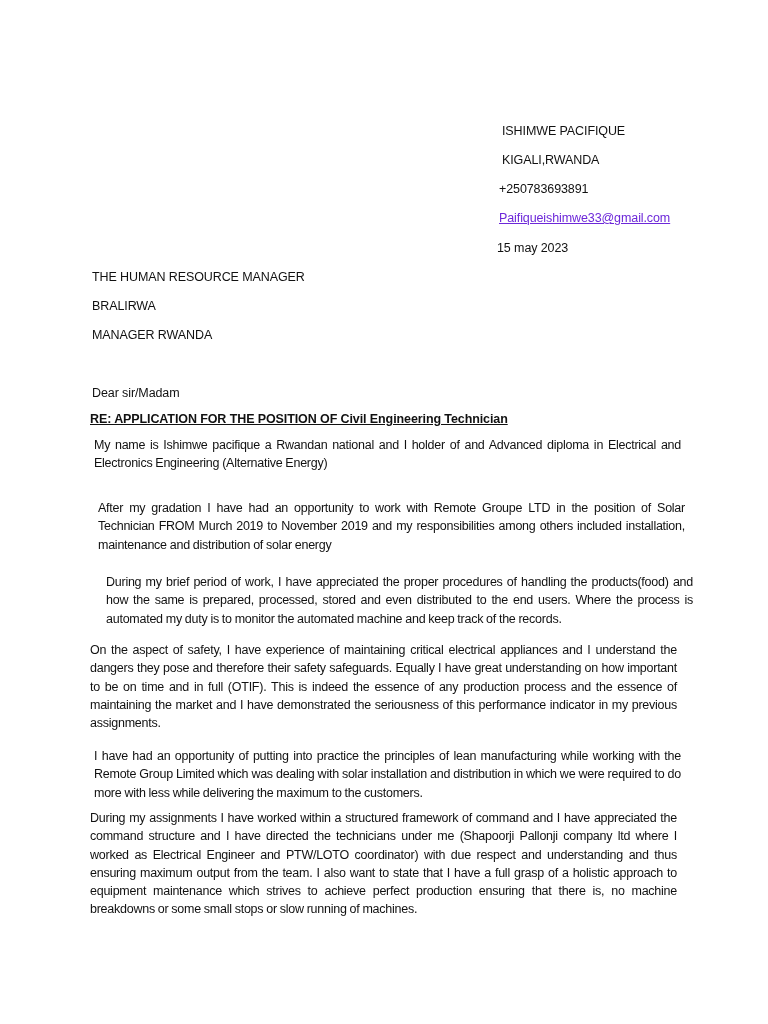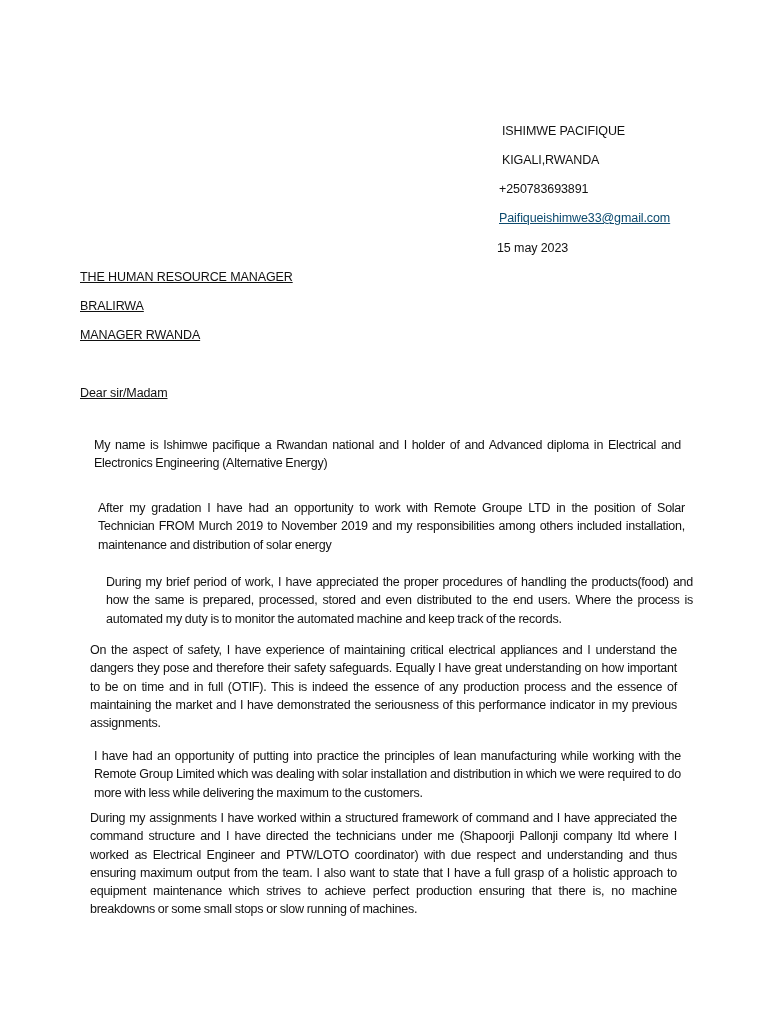--- a/index.html
+++ b/index.html
@@ -22,31 +22,30 @@
       background: #ffffff;
     }
     .sender-line {
       position: absolute;
       font-size: 12.5px;
       line-height: 16px;
       white-space: nowrap;
       letter-spacing: -0.1px;
     }
     .email-link {
-      color: #0c4a6e;
+      color: #6d28d9;
       text-decoration: underline;
     }
     .recipient-line {
       position: absolute;
-      left: 80px;
+      left: 92px;
       font-size: 12.5px;
       line-height: 16px;
       white-space: nowrap;
       letter-spacing: -0.1px;
-      text-decoration: underline;
     }
     .subject {
       position: absolute;
       left: 90px;
       top: 411px;
       font-size: 12.5px;
       line-height: 16px;
       font-weight: bold;
       text-decoration: underline;
       white-space: nowrap;
@@ -79,20 +78,21 @@
   </div>
 
   <div>
     <div class="recipient-line" style="top:269px;">THE HUMAN RESOURCE MANAGER</div>
     <div class="recipient-line" style="top:298px;">BRALIRWA</div>
     <div class="recipient-line" style="top:327px;">MANAGER RWANDA</div>
   </div>
 
   <div class="recipient-line" style="top:385px;">Dear sir/Madam</div>
 
+  <div class="subject">RE: APPLICATION FOR THE POSITION OF Civil Engineering Technician</div>
 
   <div>
     <p class="para" style="top:432px; margin:4px;">My name is Ishimwe pacifique   a Rwandan national and I holder of and Advanced diploma in Electrical and Electronics Engineering (Alternative Energy)</p>
     <p class="para" style="top:491px; margin:8px;">After my gradation I have had an opportunity to work with Remote Groupe LTD in the position of Solar Technician FROM Murch 2019 to November 2019 and my responsibilities among others included installation, maintenance and distribution of solar energy</p>
     <p class="para" style="top:557px; margin:16px;">During my brief period of work, I have appreciated the proper procedures of handling the products(food) and how the same is prepared, processed, stored and even distributed to the end users. Where the process is automated my duty is to monitor the automated machine and keep track of the records.</p>
     <p class="para" style="top:641px; margin:0;">On the aspect of safety, I have experience of maintaining critical electrical appliances and I understand the dangers they pose and therefore their safety safeguards. Equally I have great understanding on how important to be on time and in full (OTIF). This is indeed the essence of any production process and the essence of maintaining the market and I have demonstrated the seriousness of this performance indicator in my previous assignments.</p>
     <p class="para" style="top:743px; margin:4px;">I have had an opportunity of putting into practice the principles of lean manufacturing while working with the Remote Group Limited which was dealing with solar installation and distribution in which we were required to do more with less while delivering the maximum to the customers.</p>
     <p class="para" style="top:809px; margin:0;">During my assignments I have worked within a structured framework of command and I have appreciated the command structure and I have directed the technicians under me (Shapoorji Pallonji company ltd where I worked as Electrical Engineer and PTW/LOTO coordinator) with due respect and understanding and thus ensuring maximum output from the team. I also want to state that I have a full grasp of a holistic approach to equipment maintenance which strives to achieve perfect production ensuring that there is, no machine breakdowns or some small stops or slow running of machines.</p>
   </div>
 

